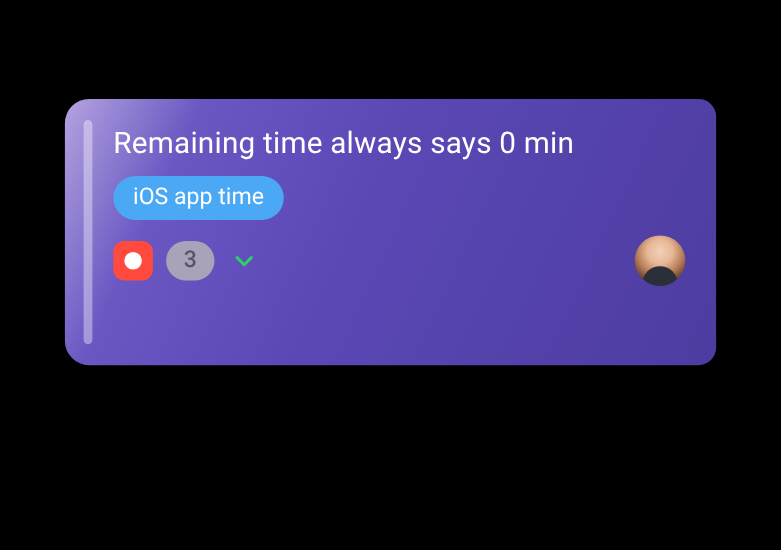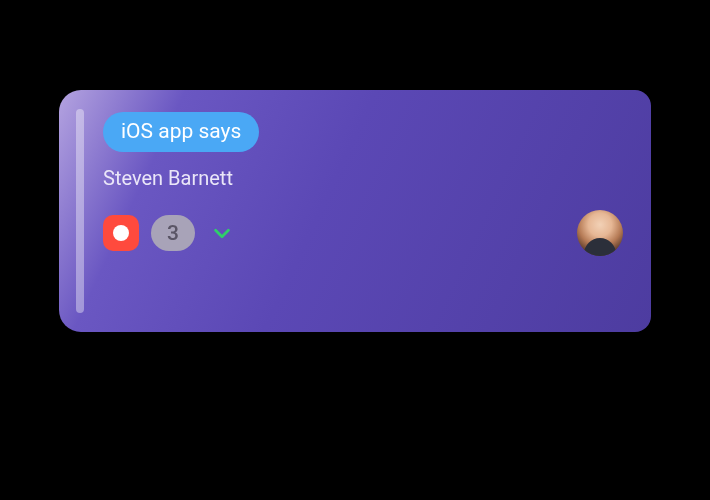--- a/index.html
+++ b/index.html
@@ -136,26 +136,26 @@
     border-top-right-radius: 18px;
   }
 </style>
 </head>
 <body>
 
 <div class="canvas">
   <div class="card">
     <div class="accent-bar"></div>
 
+    <div class="title">Remaining time always says 0 min</div>
 
     <div>
-      <span class="tag">iOS app says</span>
+      <span class="tag">iOS app time</span>
     </div>
 
-    <div class="author">Steven Barnett</div>
 
     <div class="footer">
       <div class="rec-btn">
         <div class="rec-dot"></div>
       </div>
 
       <div class="count-pill">3</div>
 
       <div class="chevron">
         <svg width="22" height="22" viewBox="0 0 24 24" fill="none">

